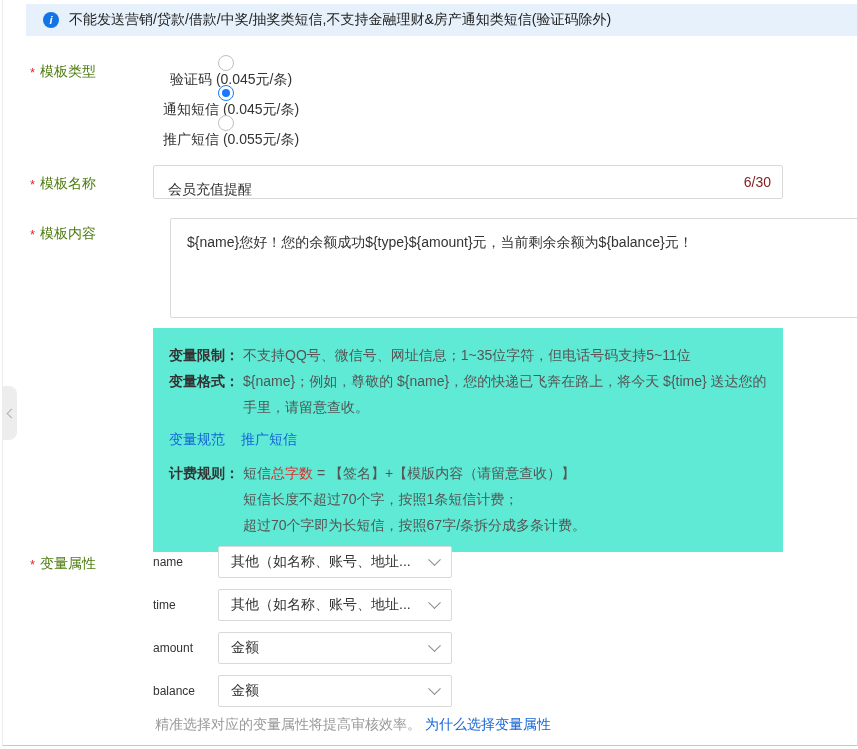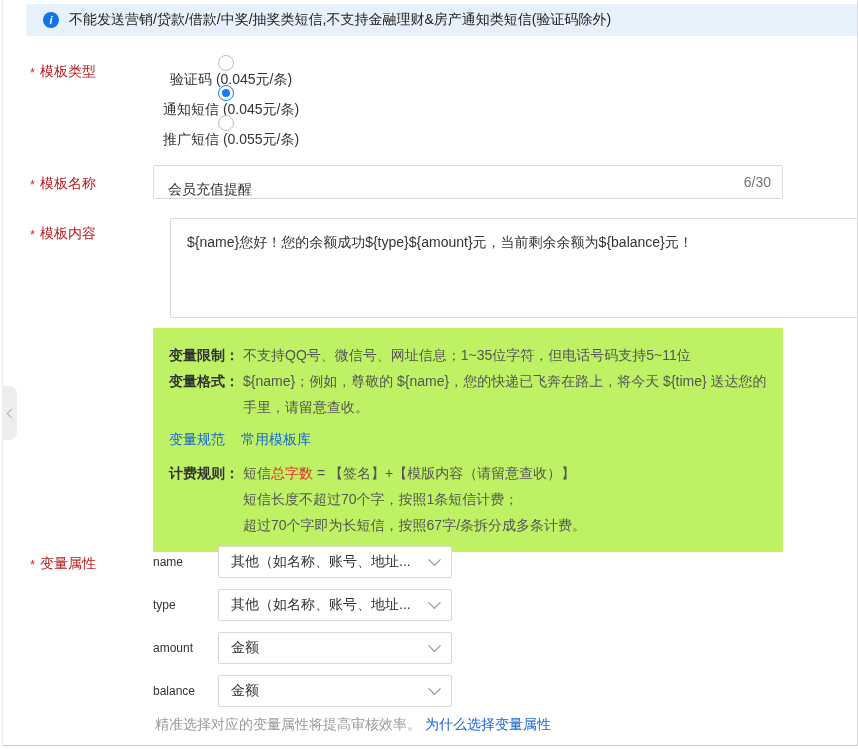--- a/index.html
+++ b/index.html
@@ -8,49 +8,49 @@
            border-left:1px solid #ececec; border-right:1px solid #d9d9d9; border-bottom:1px solid #c8c8c8; overflow:hidden; }
 
   
   .banner { position:absolute; top:4px; left:23px; right:0; height:32px; background:#e6f1fb;
             display:flex; align-items:center; padding-left:17px; font-size:14px; color:#222; }
   .info-icon { width:16px; height:16px; border-radius:50%; background:#1374e6; color:#fff;
                display:inline-flex; align-items:center; justify-content:center;
                font-size:11px; font-weight:bold; font-style:italic; margin-right:10px; flex:0 0 16px; }
 
   
-  .form-label { position:absolute; left:27px; font-size:14px; color:#b91c1c; white-space:nowrap; }
+  .form-label { position:absolute; left:27px; font-size:14px; color:#4d7c0f; white-space:nowrap; }
   .req::before { content:"*"; color:#e02b2b; margin-right:5px; font-size:13px; position:relative; top:1px; }
 
   
   .radio-group { position:absolute; left:150px; top:55px; }
   .radio-row { display:flex; align-items:center; height:30px; cursor:pointer;flex-direction:column; }
   .radio { width:16px; height:16px; border:1px solid #bfbfbf; border-radius:50%; background:#fff;
            display:inline-flex; align-items:center; justify-content:center; flex:0 0 16px; }
   .radio.on { border-color:#1677ff; }
   .radio.on::after { content:""; width:8px; height:8px; border-radius:50%; background:#1677ff; }
   .radio-label { margin-left:10px; font-size:14px; color:#333; }
 
   
   .input-wrap { position:absolute; left:150px; top:165px; width:630px; height:34px; }
   .input-wrap input { width:100%; height:100%; border:1px solid #d9d9d9; border-radius:2px;
                       padding:16px 58px 0 14px; font-size:14px; color:#333; outline:none;
                       font-family:"Liberation Sans","DejaVu Sans",sans-serif; }
-  .counter { position:absolute; right:12px; bottom:8px; font-size:14px; color:#737373; }
+  .counter { position:absolute; right:12px; bottom:8px; font-size:14px; color:#7f1d1d; }
   .input-wrap .counter { bottom:auto; top:50%; transform:translateY(-50%); }
 
   
   .textarea-wrap { position:absolute; left:167px; top:218px; width:758px; height:100px;
                    border:1px solid #d9d9d9; border-radius:2px; background:#fff; }
   .textarea-wrap textarea { width:100%; height:100%; border:none; resize:none; outline:none;
                             padding:13px 16px 24px 16px; font-size:14px; color:#333; line-height:20px;
                             font-family:"Liberation Sans","DejaVu Sans",sans-serif; background:transparent; }
 
   
-  .gray-box { position:absolute; left:150px; width:630px; background:#bef264; padding:14px 16px;
+  .gray-box { position:absolute; left:150px; width:630px; background:#5eead4; padding:14px 16px;
               font-size:14px; color:#555; line-height:26px; }
   .gb-row { display:flex; }
   .gb-title { font-weight:bold; color:#333; white-space:nowrap; margin-right:4px; }
   .gb-text { flex:1; }
   .box-links { margin-top:6px; display:flex; gap:16px; }
   .blue-link { color:#1766d9; text-decoration:none; cursor:pointer; }
   .red-text { color:#e02b2b; }
 
   
   .var-rows { position:absolute; left:150px; top:546px; }
@@ -113,21 +113,21 @@
     <div class="gb-row">
       <span class="gb-title">变量限制：</span>
       <span class="gb-text">不支持QQ号、微信号、网址信息；1~35位字符，但电话号码支持5~11位</span>
     </div>
     <div class="gb-row">
       <span class="gb-title">变量格式：</span>
       <span class="gb-text">${name}；例如，尊敬的 ${name}，您的快递已飞奔在路上，将今天 ${time} 送达您的手里，请留意查收。</span>
     </div>
     <div class="box-links">
       <a class="blue-link">变量规范</a>
-      <a class="blue-link">常用模板库</a>
+      <a class="blue-link">推广短信</a>
     </div>
   </div>
 
   <div class="gray-box" style="top:446px;">
     <div class="gb-row">
       <span class="gb-title">计费规则：</span>
       <div class="gb-text">
         <div><span>短信</span><span class="red-text">总字数</span><span> = 【签名】+【模版内容（请留意查收）】</span></div>
         <div>短信长度不超过70个字，按照1条短信计费；</div>
         <div>超过70个字即为长短信，按照67字/条拆分成多条计费。</div>
@@ -138,21 +138,21 @@
   <div class="form-label req" style="top:555px;">变量属性</div>
   <div class="var-rows">
     <div class="var-row">
       <span class="var-name">name</span>
       <div class="select">
         <span class="select-value">其他（如名称、账号、地址...</span>
         <span class="chev-down"></span>
       </div>
     </div>
     <div class="var-row">
-      <span class="var-name">type</span>
+      <span class="var-name">time</span>
       <div class="select">
         <span class="select-value">其他（如名称、账号、地址...</span>
         <span class="chev-down"></span>
       </div>
     </div>
     <div class="var-row">
       <span class="var-name">amount</span>
       <div class="select">
         <span class="select-value">金额</span>
         <span class="chev-down"></span>

